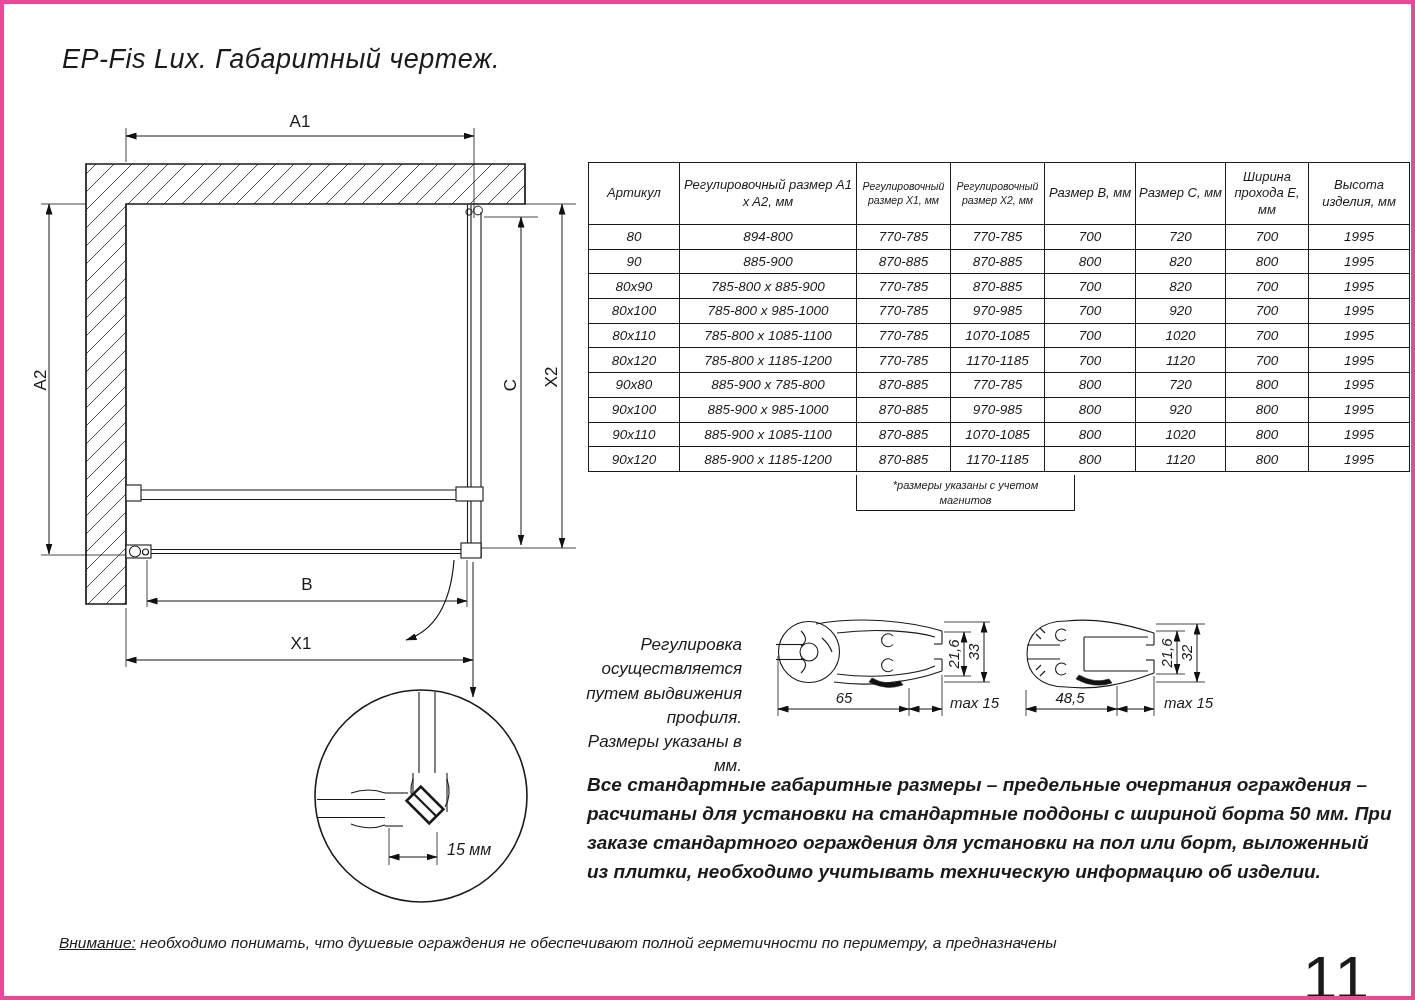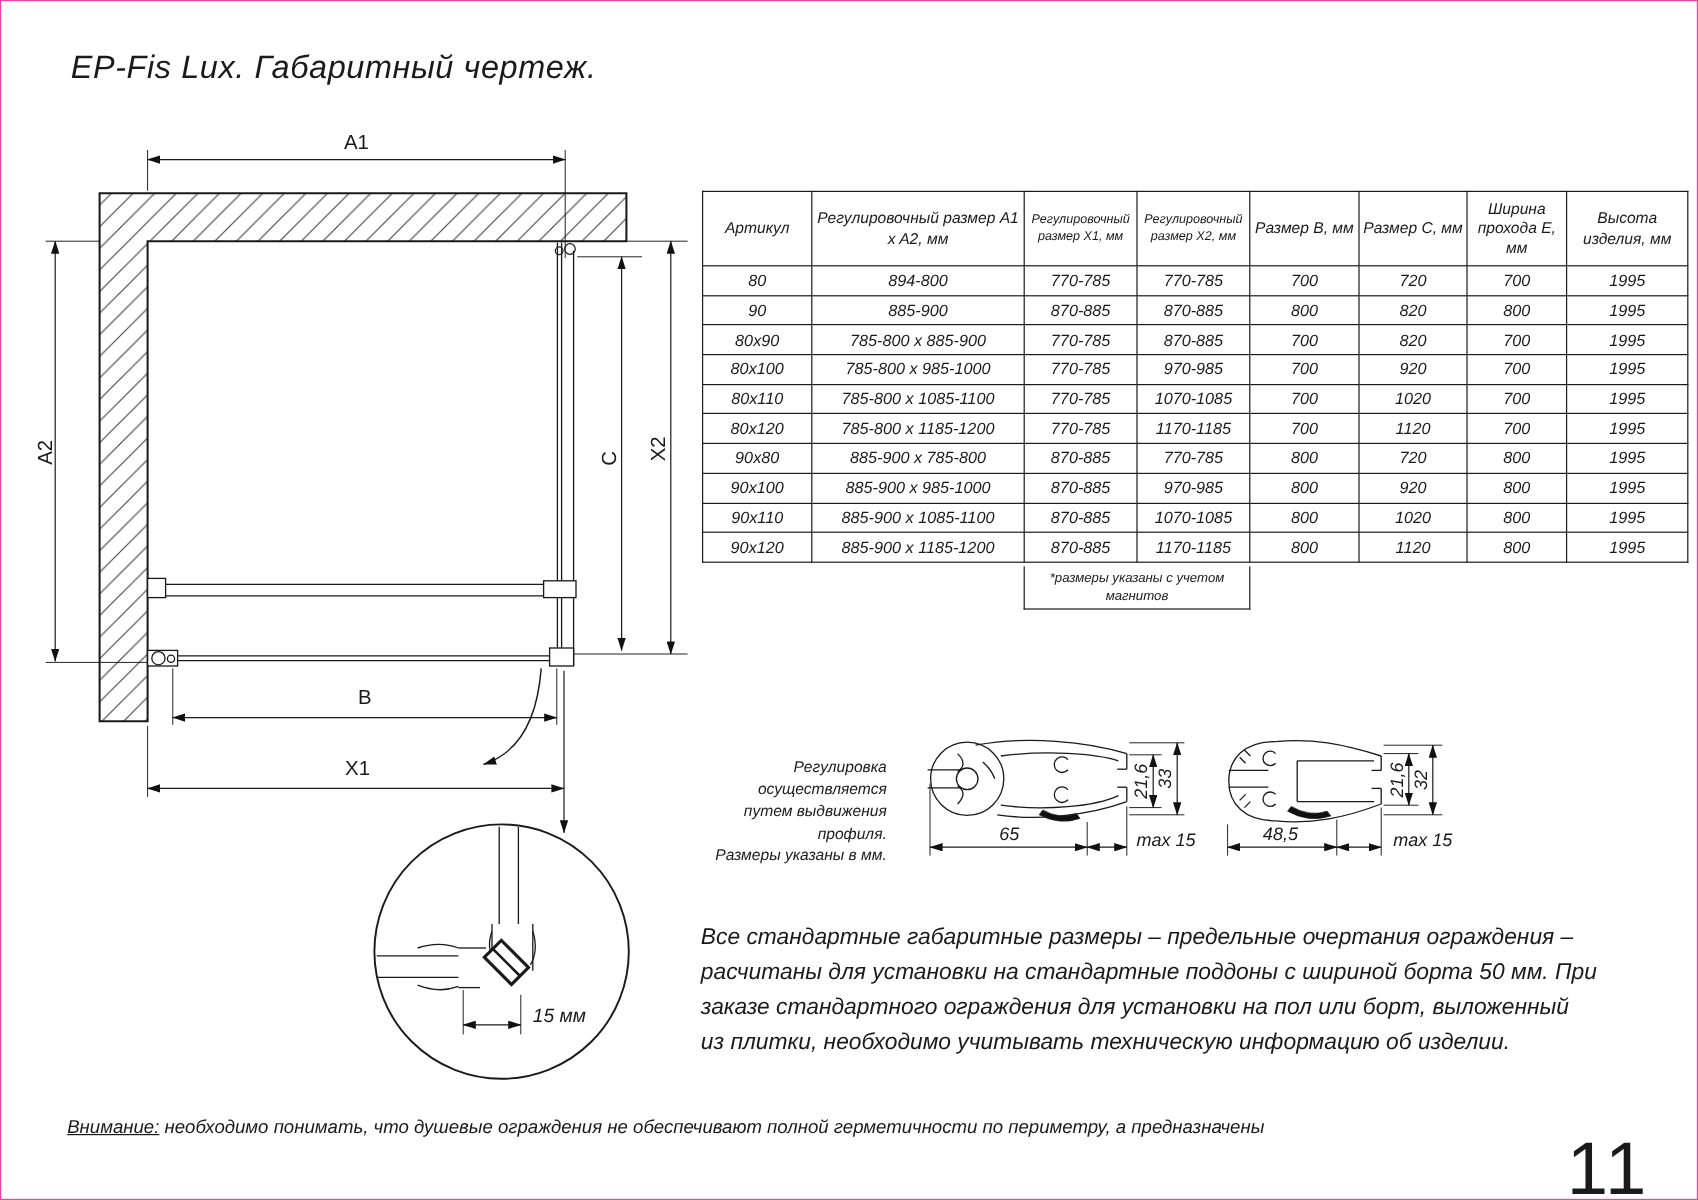--- a/index.html
+++ b/index.html
@@ -1,18 +1,18 @@
 <!DOCTYPE html>
 <html><head>
 <meta charset="utf-8">
 <style>
   html,body { margin:0; padding:0; background:#e8e8e8; }
   .page {
     position:relative; width:1415px; height:1000px; margin:0 auto;
-    background:#ffffff; border:1px solid #ec4899; box-sizing:border-box;
+    background:#ffffff; border:4px solid #ec4899; box-sizing:border-box;
     font-family:"Liberation Sans", sans-serif; color:#1a1a1a; overflow:hidden;
   }
   .abs { position:absolute; }
   .title {
     left:58px; top:40px; font-size:27px; font-style:italic; letter-spacing:0.5px;
   }
   svg.canvas { position:absolute; left:0; top:0; pointer-events:none; }
   svg text { fill:#1a1a1a; }
   .dimlabel { font-size:17px; font-family:"Liberation Sans",sans-serif; }
   .pdim { font-size:15px; font-style:italic; font-family:"Liberation Sans",sans-serif; }
@@ -22,33 +22,33 @@
   .tablewrap { left:584px; top:158px; }
   table.sizes { border-collapse:collapse; table-layout:fixed; width:821px; }
   table.sizes th, table.sizes td {
     border:1.4px solid #1a1a1a; text-align:center; vertical-align:middle;
     font-style:italic; font-weight:normal; padding:0 2px; overflow:hidden;
   }
   table.sizes th { height:61px; font-size:13px; line-height:1.25; }
   table.sizes th.hdr-small { font-size:10.5px; }
   table.sizes td { height:23.7px; font-size:13.5px; white-space:nowrap; }
   .footnote {
-    left:852px; top:471px; width:189px; height:36px; box-sizing:border-box;
+    left:852px; top:471px; width:219px; height:36px; box-sizing:border-box;
     border:1.4px solid #1a1a1a; border-top:none; background:#fff;
     display:flex; align-items:center; justify-content:center; text-align:center;
     font-size:11px; font-style:italic; line-height:1.3; padding:1px 14px;
   }
   
   .profile-note {
     left:575px; top:629px; width:163px; text-align:right;
-    font-size:13px; font-style:italic; line-height:1.43;
+    font-size:17px; font-style:italic; line-height:1.43;
   }
   
   .bodytext { left:583px; top:766px; font-size:19px; font-style:italic; }
-  .bodytext div { white-space:nowrap; line-height:29px; }
+  .bodytext div { white-space:nowrap; line-height:29px;font-weight:bold; }
   
   .warning { left:55px; top:928px; font-size:15.5px; font-style:italic; }
   .warning div { white-space:nowrap; line-height:22px; }
   .warning .ulabel { text-decoration:underline; }
   .pagenum { right:40px; top:938px; font-size:62px; letter-spacing:2px; }
 </style>
 </head>
 <body>
 
 <div class="page">

